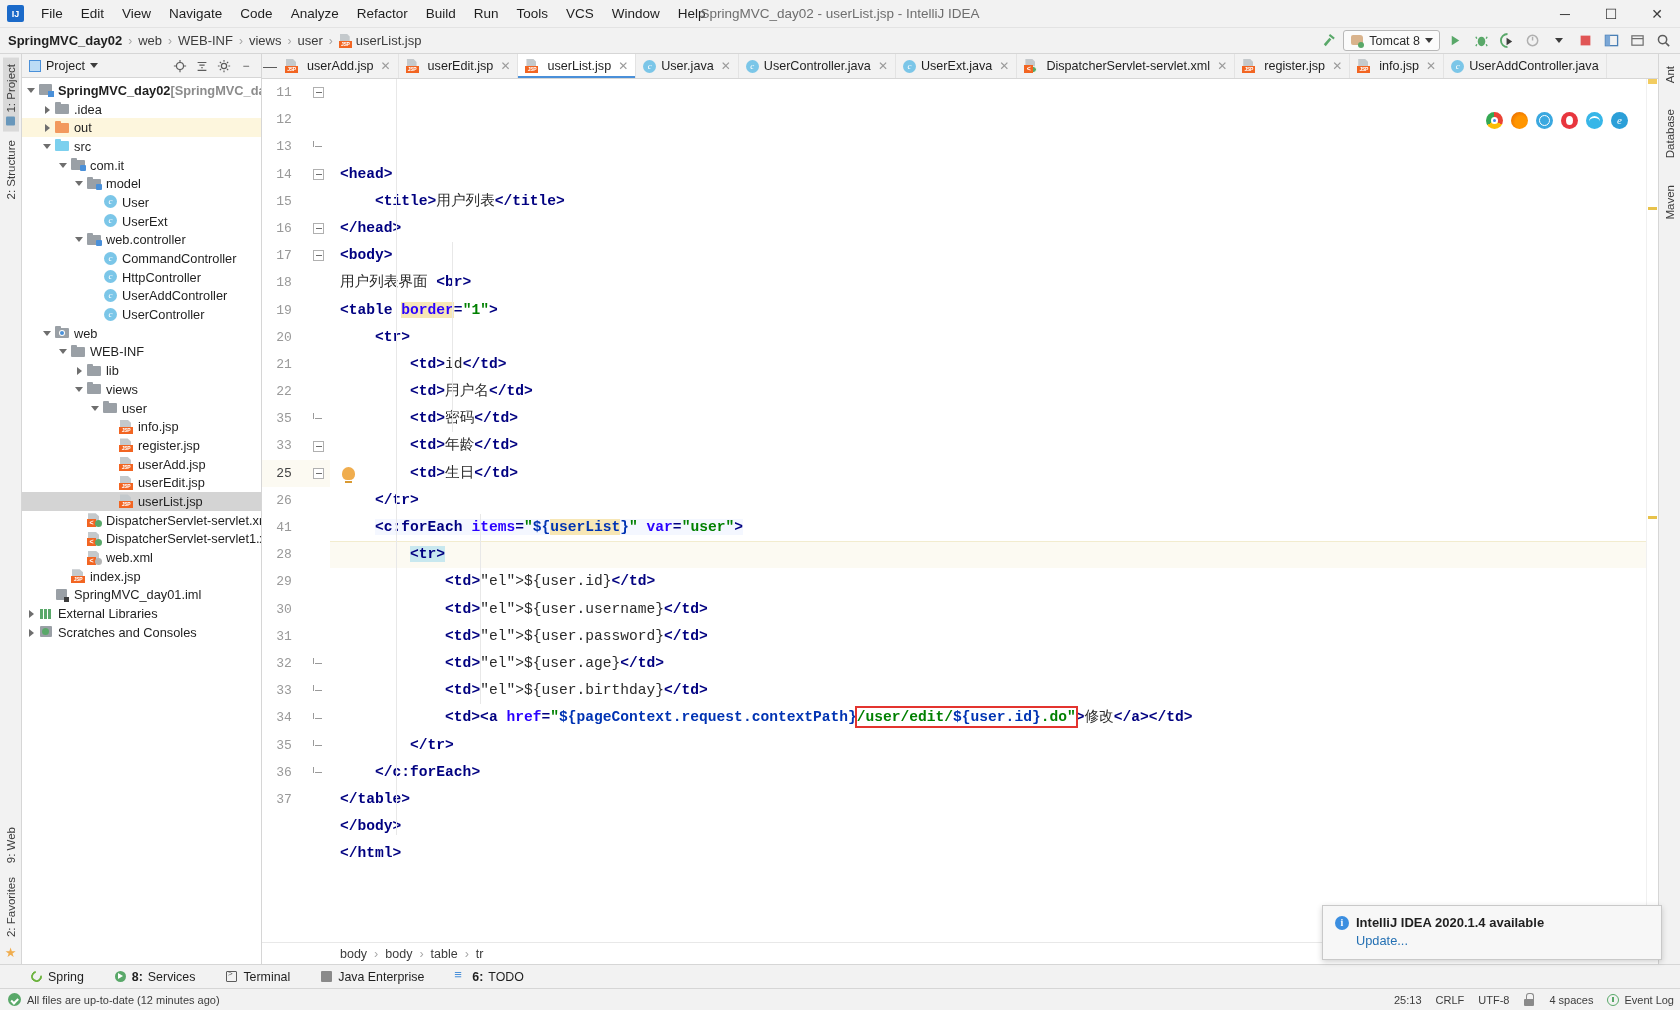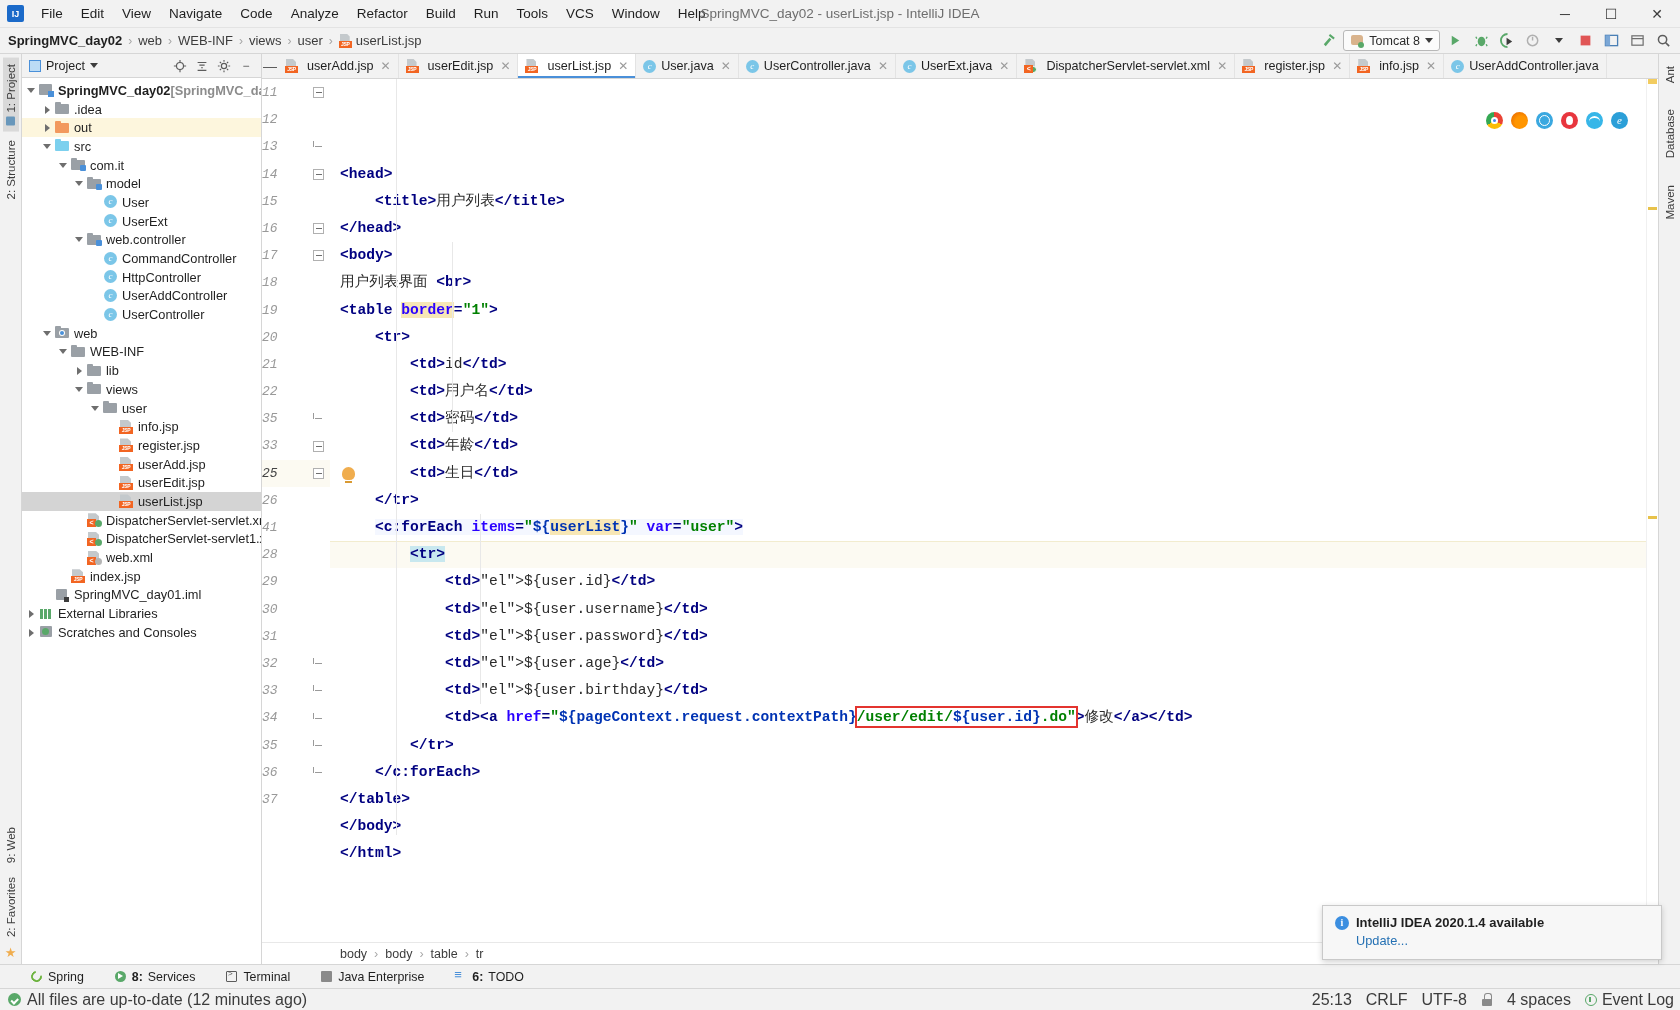--- a/index.html
+++ b/index.html
@@ -221,21 +221,21 @@
   .tab-cls::before{
     content:"c"; position:absolute; inset:0; border-radius:50%; background:#7bc6e8; color:#fff;
     font-size:9px; line-height:13px; text-align:center; font-family:"Liberation Serif",serif; font-style:italic;
   }
 
   .editor-body{ flex:1 1 auto; display:flex; position:relative; min-height:0; overflow:hidden; }
   .gutter{
     width:68px; background:#fff; flex:0 0 68px; position:relative;
     font-family:"Liberation Mono", monospace; font-size:13px; color:#999; border-right:0;
   }
-  .gutter .gl{ height:27.2px; line-height:27.2px; text-align:left; padding-right:24px;font-style:italic; }
+  .gutter .gl{ height:27.2px; line-height:27.2px; text-align:center; padding-right:24px; }
   .gutter .gl.cur{ color:#444; background:#fcfaf2; }
   .fold{
     position:absolute; right:6px; width:11px; height:11px; border:1px solid #b0b0b0; background:#fff;
     display:flex; align-items:center; justify-content:center;
   }
   .fold::before{ content:""; width:6px; height:1px; background:#6e6e6e; }
   .fold.end{ border:none; }
   .fold.end::before{ content:""; width:7px; height:1px; background:#9a9a9a; }
   .fold.end::after{
     content:""; position:absolute; left:0; top:0; width:1px; height:6px; background:#9a9a9a;
@@ -328,21 +328,21 @@
   .ico-java::before{
     content:""; position:absolute; left:1px; top:1px; width:11px; height:11px; background:#8a8a8a; border-radius:1px;
   }
   .ico-todo::before{
     content:"\2261"; position:absolute; left:0; top:-3px; font-size:13px; color:#4a90d9;
   }
 
   
   .statusbar{
     height:22px; background:#f2f2f2; border-top:1px solid #d6d6d6; display:flex; align-items:center;
-    font-size:16px; color:#3c3c3c; padding:0 6px 0 8px; gap:10px; flex:0 0 22px;
+    font-size:11px; color:#3c3c3c; padding:0 6px 0 8px; gap:10px; flex:0 0 22px;
   }
   .sb-left{ display:flex; align-items:center; gap:6px; }
   .sb-check{
     width:13px; height:13px; border-radius:50%; background:#59a869; position:relative; flex:0 0 13px;
   }
   .sb-check::after{
     content:""; position:absolute; left:3px; top:5px; width:5px; height:2.5px;
     border-left:2px solid #fff; border-bottom:2px solid #fff; transform:rotate(-45deg);
   }
   .sb-right{ margin-left:auto; display:flex; align-items:center; gap:14px; }

